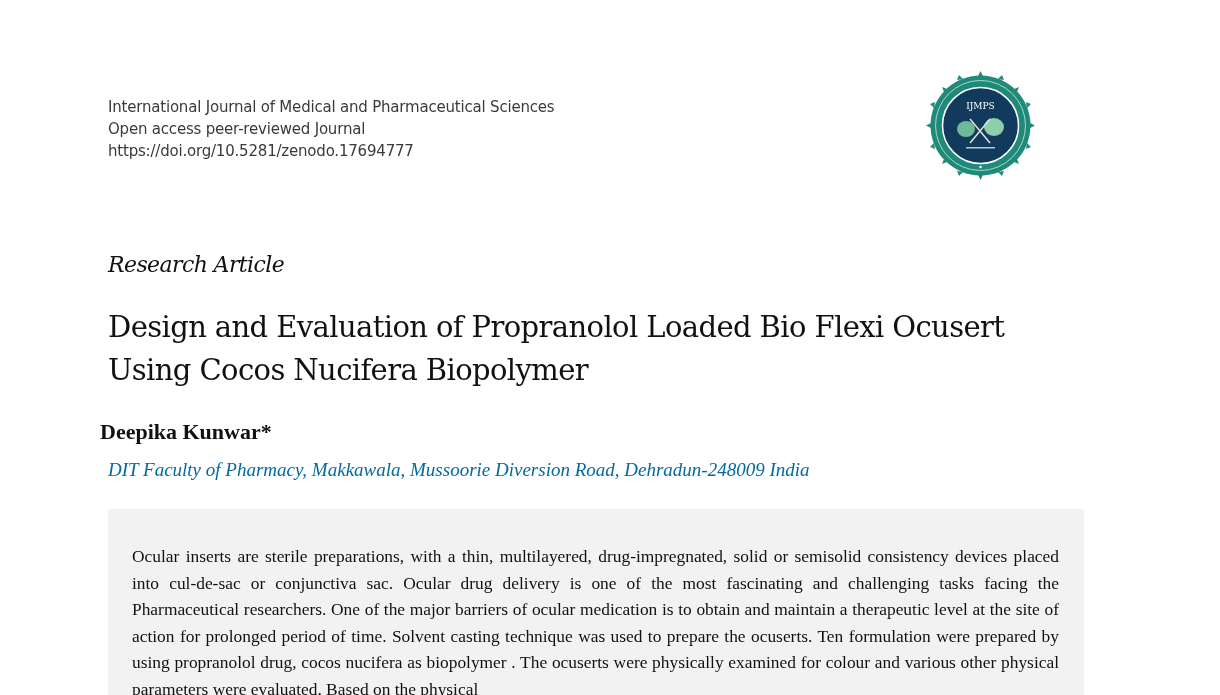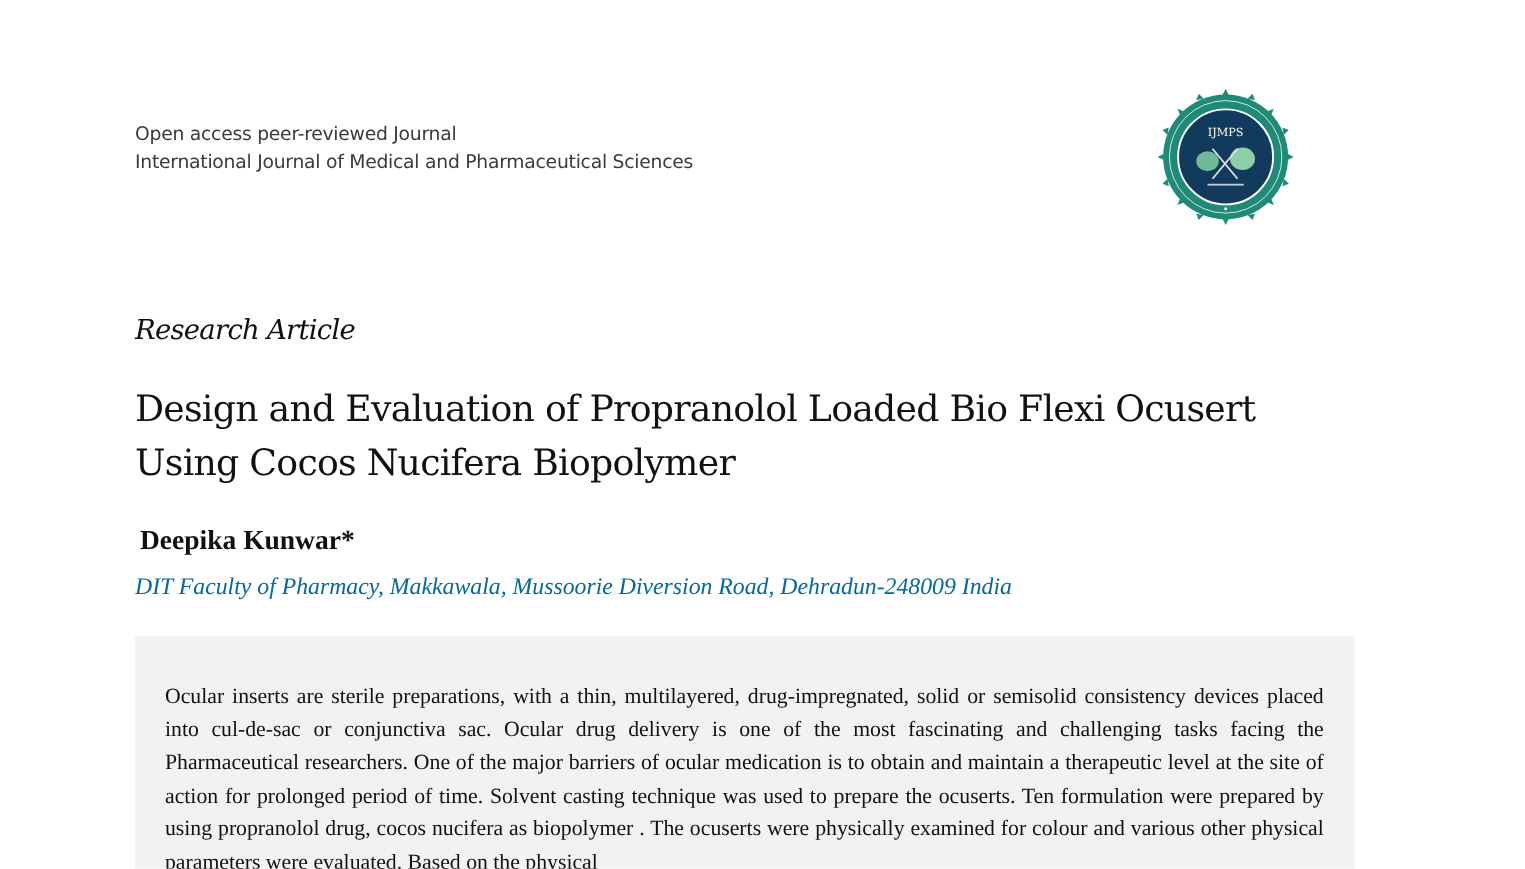--- a/index.html
+++ b/index.html
@@ -16,21 +16,21 @@
     position: absolute; left: 108px; top: 252px;
     font-family: "DejaVu Serif", serif; font-style: italic; font-size: 22px;
     color: #111; letter-spacing: -0.6px;
   }
   .title {
     position: absolute; left: 108px; top: 306px; width: 960px;
     font-family: "DejaVu Serif", serif; font-weight: normal; font-size: 29px;
     line-height: 43px; color: #111; letter-spacing: -0.6px; margin: 0;
   }
   .author {
-    position: absolute; left: 112px; top: 419px;
+    position: absolute; left: 100px; top: 419px;
     font-family: "Liberation Serif", serif; font-weight: bold; font-size: 22px; color: #111;
   }
   .affiliation {
     position: absolute; left: 108px; top: 459px;
     font-family: "Liberation Serif", serif; font-style: italic; font-size: 19px; color: #0369a1;
   }
   .abstract-box {
     position: absolute; left: 108px; top: 509px; width: 976px; height: 200px;
     background: #f2f2f2;
   }
@@ -39,22 +39,23 @@
     font-family: "Liberation Serif", serif; font-size: 17.4px; line-height: 26.5px;
     color: #111; text-align: justify; margin: 0;
   }
 </style>
 </head>
 <body>
 
 <div class="page">
 
   <div class="journal-header">
+    <div>International Journal of Medical and Pharmaceutical Sciences</div>
     <div>Open access peer-reviewed Journal</div>
-    <div>International Journal of Medical and Pharmaceutical Sciences</div>
+    <div>https://doi.org/10.5281/zenodo.17694777</div>
   </div>
 
   <div class="logo">
     <svg width="109" height="109" viewBox="0 0 109 109">
 
       <g fill="#1f8a78">
         <circle cx="54.5" cy="54.5" r="50"></circle>
       </g>
       <g fill="#1f8a78">
         <polygon points="54.5,0 57,5 52,5"></polygon>

